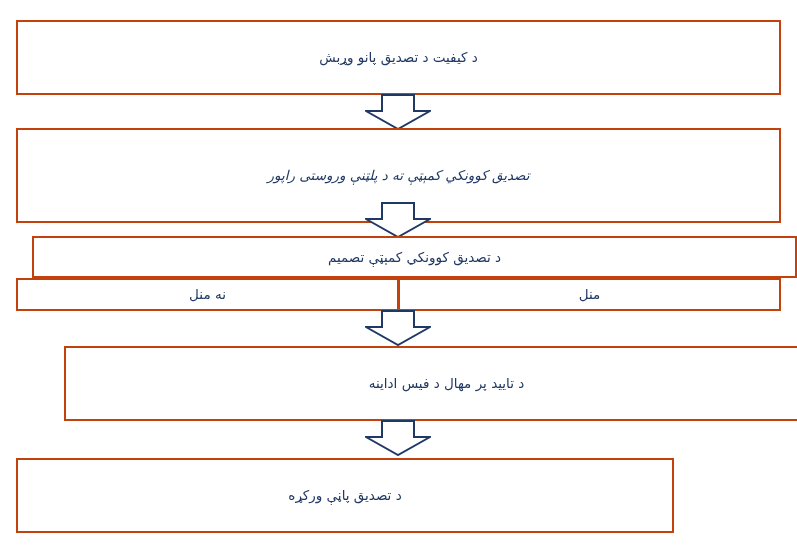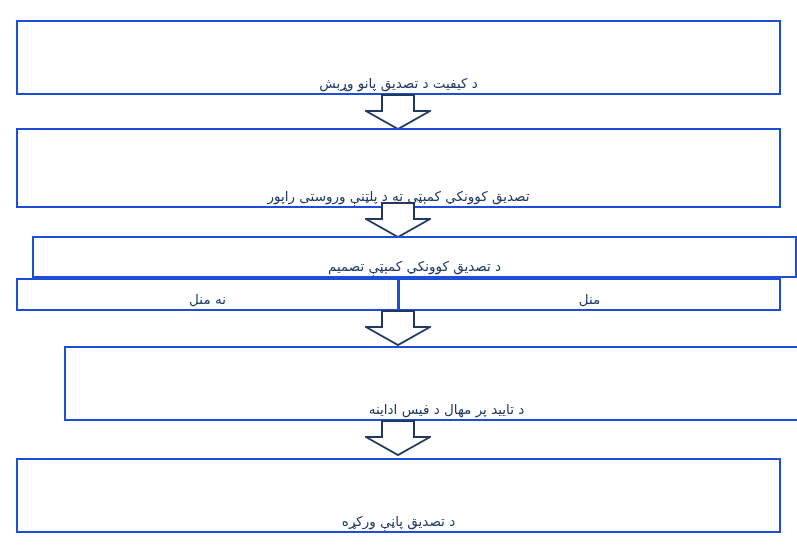--- a/index.html
+++ b/index.html
@@ -13,44 +13,44 @@
   #canvas {
     position: relative;
     width: 797px;
     height: 549px;
     background: #ffffff;
     overflow: hidden;
   }
   .box {
     position: absolute;
     box-sizing: border-box;
-    border: 2px solid #1d4ed8;
+    border: 2px solid #c2410c;
     background: #ffffff;
     display: flex;
-    align-items: flex-end;
+    align-items: center;
     justify-content: center;
     text-align: center;
     direction: rtl;
   }
   .box-label {
     color: #1F3864;
     font-size: 13.5px;
     line-height: 1.5;
     padding: 0 10px;
     direction: rtl;
     unicode-bidi: isolate;
   }
   
   #box-quality      { left: 16px;  top: 20px;  width: 765px; height: 75px; }
-  #box-report       { left: 16px;  top: 128px; width: 765px; height: 80px; }
+  #box-report       { left: 16px;  top: 128px; width: 765px; height: 95px; font-style: italic; }
   #box-decision     { left: 32px;  top: 236px; width: 765px; height: 42px; }
   #box-reject       { left: 16px;  top: 278px; width: 383px; height: 33px; }
   #box-accept       { left: 398px; top: 278px; width: 383px; height: 33px; }
   #box-fee          { left: 16px;  top: 346px; width: 765px; height: 75px; margin-left: 48px; }
-  #box-issue        { left: 16px;  top: 458px; width: 765px; height: 75px; }
+  #box-issue        { left: 16px;  top: 458px; width: 658px; height: 75px; }
 
   
   .arrow {
     position: absolute;
     width: 66px;
     height: 36px;
   }
   #arrow-1 { left: 365px; top: 94px; }
   #arrow-2 { left: 365px; top: 202px; }
   #arrow-3 { left: 365px; top: 310px; }

